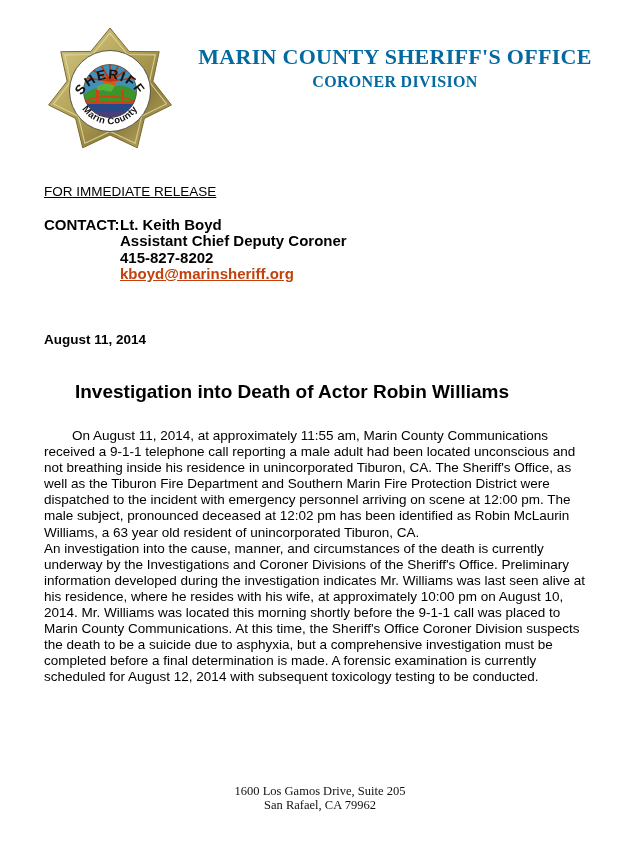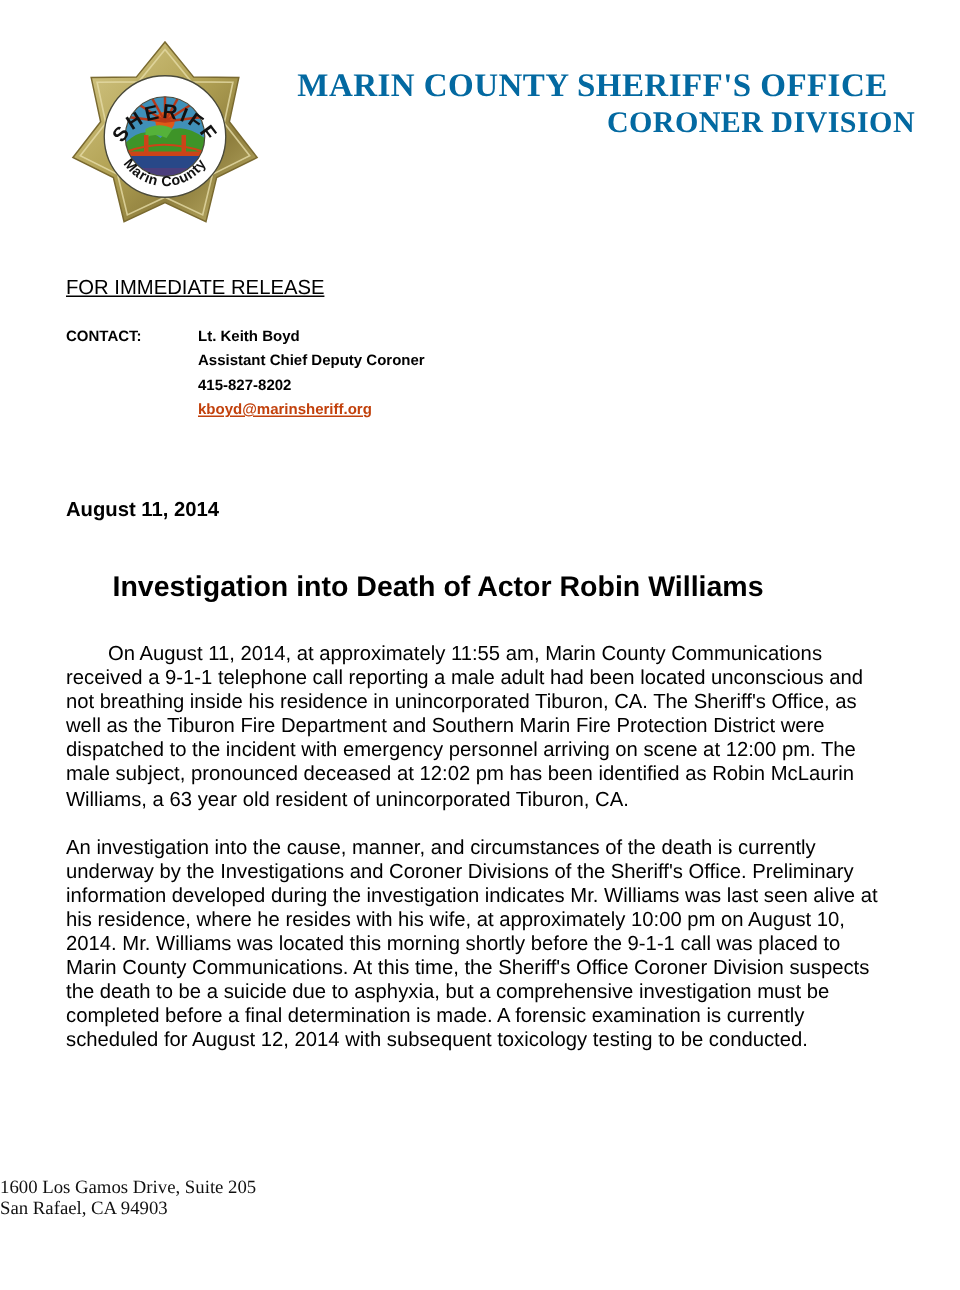--- a/index.html
+++ b/index.html
@@ -29,40 +29,39 @@
     position: absolute;
     left: 180px;
     top: 44px;
     width: 430px;
     text-align: center;
     font-family: "Liberation Serif", serif;
     font-weight: bold;
     color: #0369a1;
   }
   .title-line1 { font-size: 22px; line-height: 26px; letter-spacing: 0.3px; }
-  .title-line2 { font-size: 20px; line-height: 24px; letter-spacing: 0.3px; text-align: right; }
+  .title-line2 { font-size: 16px; line-height: 24px; letter-spacing: 0.3px; }
 
   
   .release-label {
     position: absolute;
     left: 44px;
     top: 184px;
     font-size: 13.5px;
     font-weight: normal;
     text-decoration: underline;
   }
   .contact-block {
     position: absolute;
     left: 44px;
     top: 217px;
     display: flex;
-    font-size: 10px;
+    font-size: 15px;
     font-weight: bold;
     line-height: 16.3px;
-    gap: 12px;
   }
   .contact-label { width: 76px; flex: 0 0 76px; }
   .contact-lines div { white-space: nowrap; }
   a.email-link {
     color: #c2410c;
     text-decoration: underline;
     font-weight: bold;
   }
   a.email-link.regular { font-weight: normal; }
 
@@ -88,28 +87,29 @@
   .body-text {
     position: absolute;
     left: 44px;
     top: 428px;
     width: 549px;
     font-size: 13.5px;
     line-height: 16.1px;
   }
   .body-text p { margin: 0; }
   .body-text p.indent { text-indent: 28px; }
-  .body-text p + p { margin-top: 16px; }
+  .body-text p + p { }
 
   
   .footer {
     position: absolute;
     left: 0;
     top: 784px;
     width: 640px;
+    text-align: center;
     font-family: "Liberation Serif", serif;
     font-size: 12.5px;
     line-height: 14px;
     color: #111111;
   }
 </style>
 </head>
 <body>
 
 <div class="page">
@@ -186,16 +186,16 @@
 
   <div class="headline">Investigation into Death of Actor Robin Williams</div>
 
   <div class="body-text">
     <p class="indent">On August 11, 2014, at approximately 11:55 am, Marin County Communications received a 9-1-1 telephone call reporting a male adult had been located unconscious and not breathing inside his residence in unincorporated Tiburon, CA.  The Sheriff's Office, as well as the Tiburon Fire Department and Southern Marin Fire Protection District were dispatched to the incident with emergency personnel arriving on scene at 12:00 pm.  The male subject, pronounced deceased at 12:02 pm has been identified as Robin McLaurin Williams, a 63 year old resident of unincorporated Tiburon, CA.</p>
     <p>An investigation into the cause, manner, and circumstances of the death is currently underway by the Investigations and Coroner Divisions of the Sheriff's Office.  Preliminary information developed during the investigation indicates Mr. Williams was last seen alive at his residence, where he resides with his wife, at approximately 10:00 pm on August 10, 2014.  Mr. Williams was located this morning shortly before the 9-1-1 call was placed to Marin County Communications.  At this time, the Sheriff's Office Coroner Division suspects the death to be a suicide due to asphyxia, but a comprehensive investigation must be completed before a final determination is made.  A forensic examination is currently scheduled for August 12, 2014 with subsequent toxicology testing to be conducted.</p>
   </div>
 
   <div class="footer">
     <div>1600 Los Gamos Drive, Suite 205</div>
-    <div>San Rafael, CA 94903</div>
+    <div>San Rafael, CA 79962</div>
   </div>
 
 </div>
 
 </body></html>

